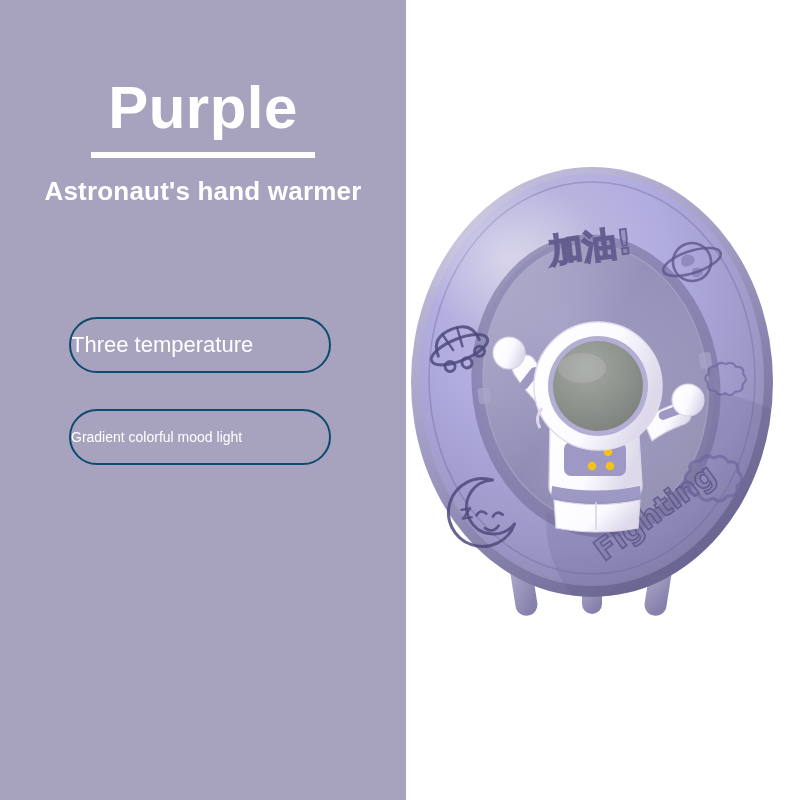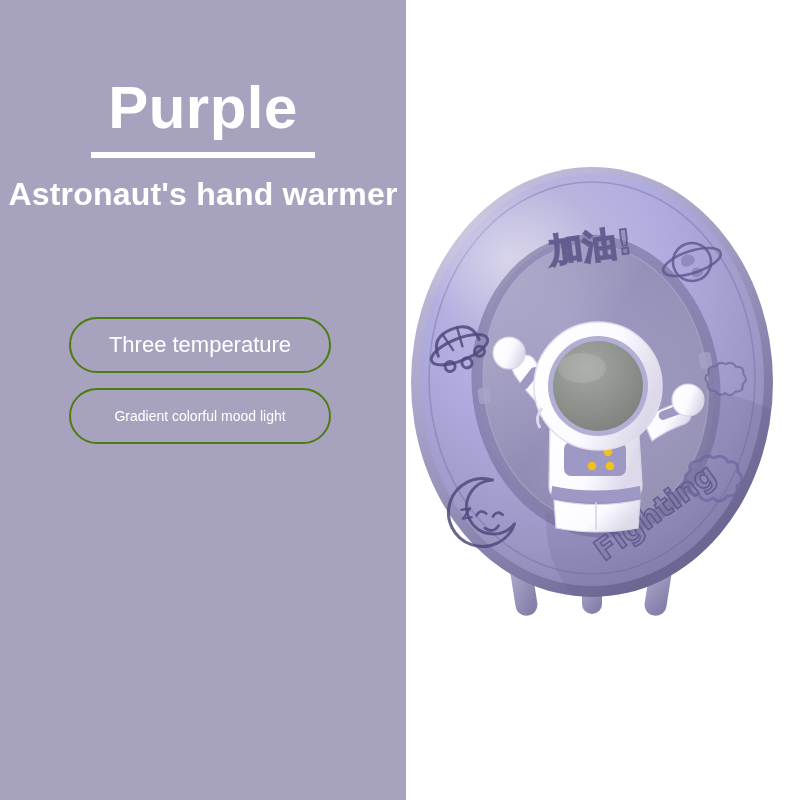--- a/index.html
+++ b/index.html
@@ -45,45 +45,45 @@
     line-height: 1.05;
     margin: 0;
   }
   #title-rule {
     width: 224px;
     height: 6px;
     background: #ffffff;
     margin: 13px auto 0 auto;
   }
   #product-subtitle {
-    font-size: 32px;
+    font-size: 26px;
     font-weight: bold;
     color: #ffffff;
     margin: 18px 0 0 0;
     letter-spacing: 0.2px;
   }
 
   
   #feature-list {
     position: absolute;
     left: 69px;
     top: 317px;
     width: 262px;
   }
   .feature-pill {
     box-sizing: border-box;
     width: 262px;
     height: 56px;
-    border: 2px solid #4d7c0f;
+    border: 2px solid #0c4a6e;
     border-radius: 28px;
     background: transparent;
     display: flex;
     align-items: center;
-    justify-content: center;
-    margin-bottom: 15px;
+    justify-content: flex-start;
+    margin-bottom: 36px;
     color: #ffffff;
     font-size: 22px;
     white-space: nowrap;
     overflow: hidden;
   }
   .feature-pill.small {
     font-size: 14px;
   }
 
   

